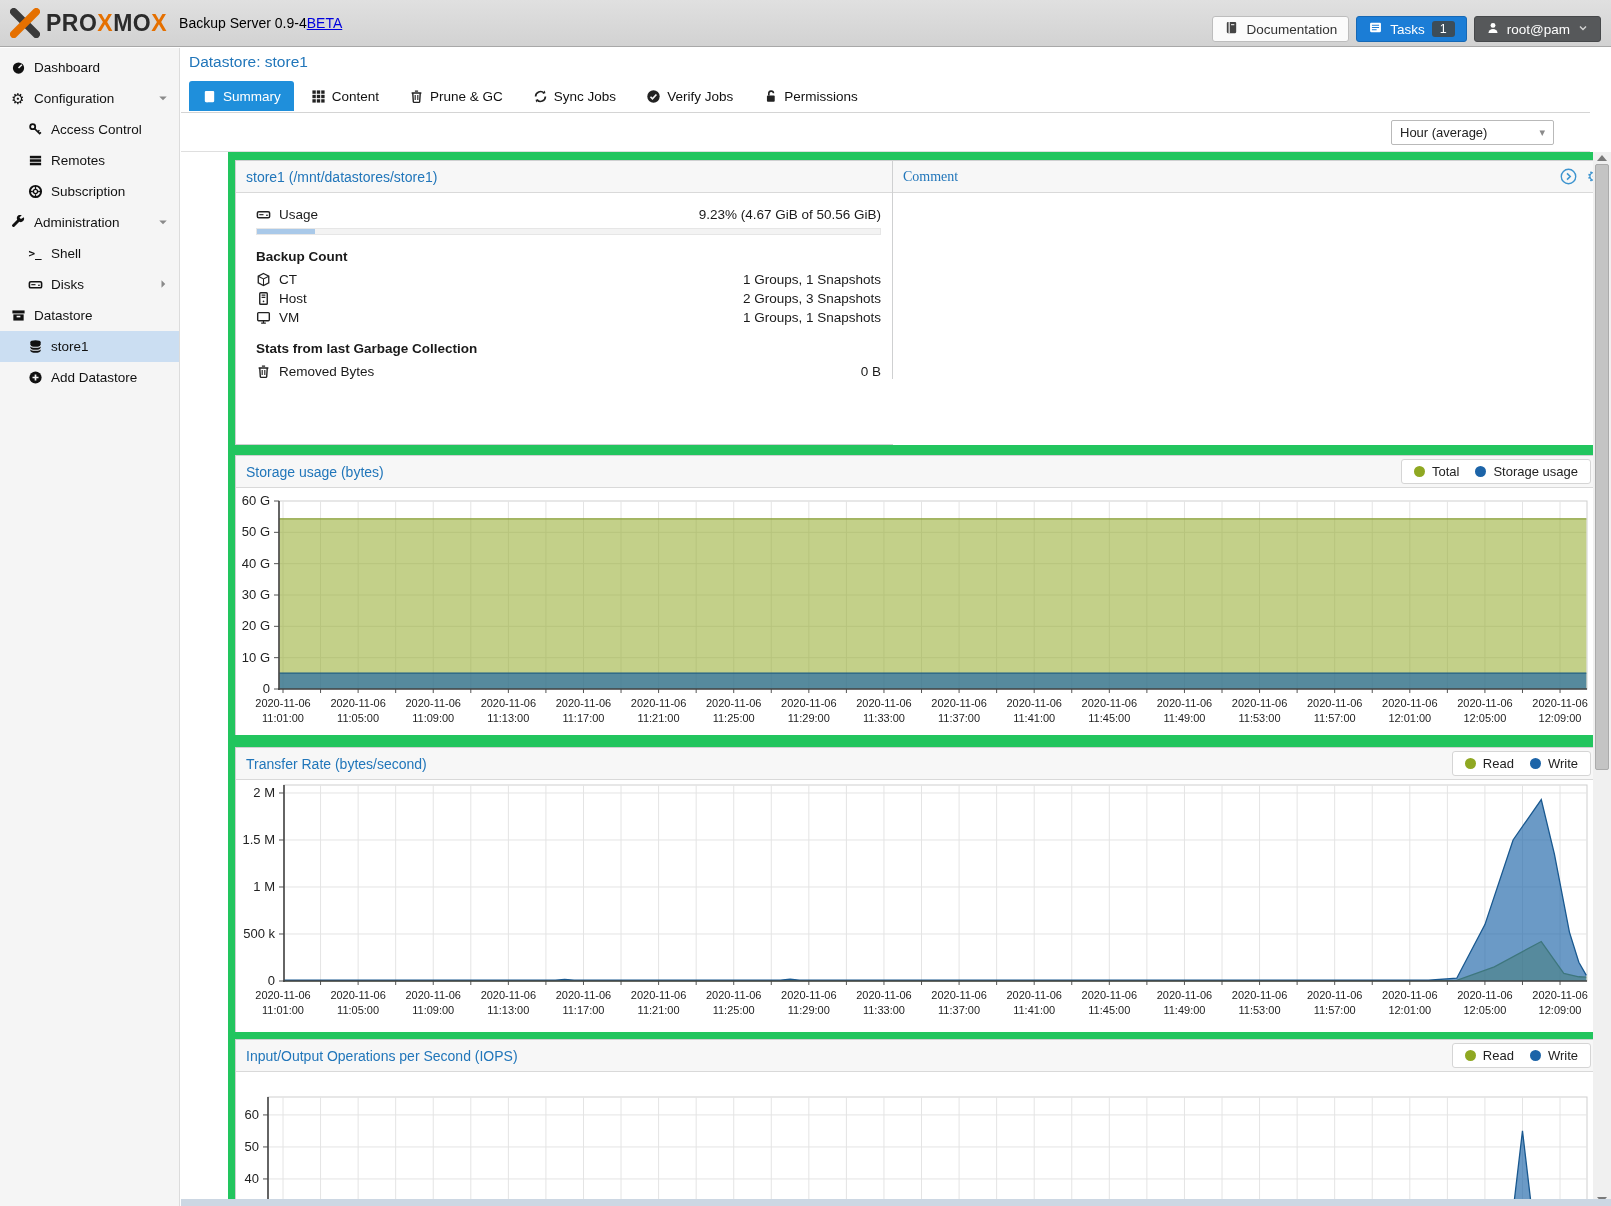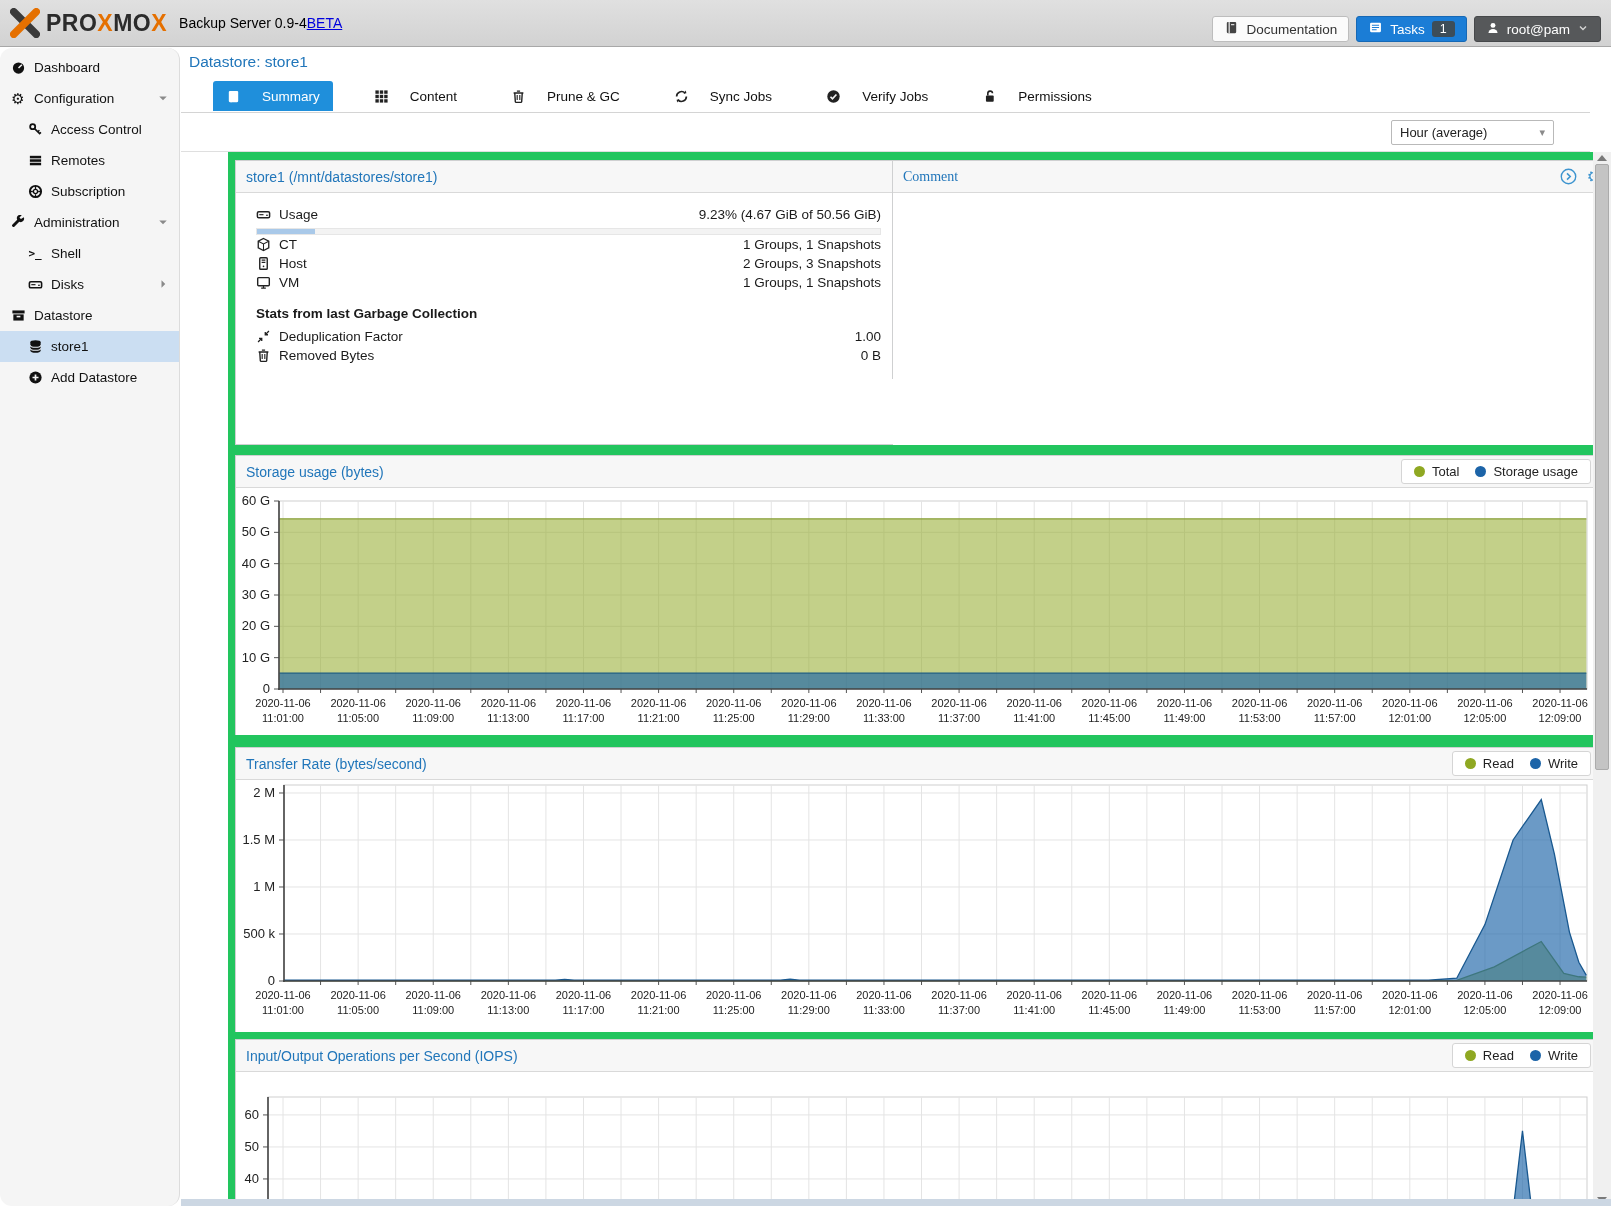--- a/index.html
+++ b/index.html
@@ -19,34 +19,34 @@
   .hdr-right { margin-left:auto; display:flex; align-items:center; gap:7px;margin-top:12px; }
   .hbtn { height:26px; display:inline-flex; align-items:center; gap:7px; padding:0 11px;
     border-radius:3px; font-size:13.5px; cursor:pointer; }
   .hbtn.light { background:#fbfbfb; border:1px solid #bdbdbd; color:#333; }
   .hbtn.blue  { background:#1b7dd6; border:1px solid #1668b5; color:#fff; }
   .hbtn.dark  { background:#56585a; border:1px solid #46484a; color:#fff; }
   .badge { background:#3d4d58; color:#fff; border-radius:3px; padding:1px 8px; font-size:12.5px; }
 
   
   #sidebar { position:absolute; left:0; top:48px; width:180px; height:1158px;
-    background:#f5f5f5; border-right:1px solid #dcdcdc; padding-top:4px;border-radius:12px; }
+    background:#f5f5f5; border-right:1px solid #dcdcdc; padding-top:4px; }
   .sb-item { position:relative; height:31px; display:flex; align-items:center; gap:8px;
     padding-left:10px; font-size:13.5px; color:#111; cursor:pointer; }
   .sb-item.child { padding-left:27px; }
   .sb-item.selected { background:#cbdef2; }
   .sb-ic { width:16px; height:16px; display:inline-flex; align-items:center; justify-content:center; color:#111; flex:0 0 16px; }
   .sb-arrow { position:absolute; right:10px; top:9px; width:12px; height:12px; }
 
   
   #content { position:absolute; left:181px; top:48px; width:1409px; height:1158px; background:#fff; }
   #page-title { position:absolute; left:8px; top:5px; font-size:15.5px; color:#2176ba; }
   #tabbar { position:absolute; left:8px; top:33px; height:31px; display:flex; gap:4px; }
-  .tab { display:inline-flex; align-items:center; gap:21px; padding:0 13px; height:30px;
-    font-size:13.5px; color:#111; border-radius:3px 3px 0 0; cursor:pointer;margin-left:24px; }
+  .tab { display:inline-flex; align-items:center; gap:6px; padding:0 13px; height:30px;
+    font-size:13.5px; color:#111; border-radius:3px 3px 0 0; cursor:pointer; }
   .tab .tic { width:15px; height:15px; display:inline-flex; color:#222; }
   .tab.active { background:#1f8fdb; color:#fff; }
   .tab.active .tic { color:#fff; }
   #tabline { position:absolute; left:0; top:64px; width:1409px; height:1px; background:#d4d4d4; }
   #toolbar { position:absolute; left:0; top:65px; width:1409px; height:39px; background:#fff; border-bottom:1px solid #dfdfdf; }
   #granularity { position:absolute; right:36px; top:7px; width:163px; height:25px; background:#fff;
     border:1px solid #b9b9b9; border-radius:2px; display:flex; align-items:center; padding:0 8px;
     font-size:13px; color:#222; cursor:pointer; }
   #granularity .car { margin-left:auto; color:#8a8a8a; font-size:11px; }
 
@@ -357,20 +357,21 @@
                   <circle cx="11.7" cy="8.8" r="0.9" fill="#222"></circle>
                   <path d="M3.5 8.2h4.5" stroke="#222" stroke-width="1.2"></path>
                 </svg>
             </span>
             <span>Usage</span>
             <span class="uval">9.23% (4.67 GiB of 50.56 GiB)</span>
           </div>
           <div class="pbar">
             <div class="pbar-fill" id="usage-fill" style="width: 9.23%;"></div>
           </div>
+          <div class="sec-title">Backup Count</div>
           <div id="backup-rows">
               <div class="srow">
                 <span class="ric">
                   <svg width="15" height="15" viewBox="0 0 16 16">
                     <path d="M8 1.6l5.6 2.9v7L8 14.4l-5.6-2.9v-7z" fill="none" stroke="#222" stroke-width="1.4"></path>
                     <path d="M2.4 4.5L8 7.3l5.6-2.8M8 7.3v7.1" stroke="#222" stroke-width="1.1" fill="none"></path>
                   </svg>
                 </span>
                 <span>CT</span>
                 <span class="rval">1 Groups, 1 Snapshots</span>
@@ -392,29 +393,20 @@
                     <rect x="1.8" y="2.8" width="12.4" height="8.6" rx="1" fill="none" stroke="#222" stroke-width="1.5"></rect>
                     <path d="M5.5 14h5M8 11.4V14" stroke="#222" stroke-width="1.3"></path>
                   </svg>
                 </span>
                 <span>VM</span>
                 <span class="rval">1 Groups, 1 Snapshots</span>
               </div>
             </div>
           <div class="sec-title">Stats from last Garbage Collection</div>
           <div id="gc-rows">
-              <div class="srow">
-                <span class="ric">
-                  <svg width="15" height="15" viewBox="0 0 16 16">
-                    <path d="M13.8 2.2L9.9 6.1M9.9 3.2v2.9h2.9M2.2 13.8l3.9-3.9M6.1 12.8V9.9H3.2" fill="none" stroke="#222" stroke-width="1.4"></path>
-                  </svg>
-                </span>
-                <span>Deduplication Factor</span>
-                <span class="rval">1.00</span>
-              </div>
               <div class="srow">
                 <span class="ric">
                   <svg width="15" height="15" viewBox="0 0 16 16">
                     <path d="M2.8 4.2h10.4M6.3 2.3h3.4" stroke="currentColor" stroke-width="1.5" fill="none"></path>
                     <path d="M4 4.2l.6 9.2a1 1 0 0 0 1 .9h4.8a1 1 0 0 0 1-.9l.6-9.2" fill="none" stroke="currentColor" stroke-width="1.5"></path>
                     <path d="M6.6 6.4v5.2M9.4 6.4v5.2" stroke="currentColor" stroke-width="1.2"></path>
                   </svg>
                 </span>
                 <span>Removed Bytes</span>
                 <span class="rval">0 B</span>

